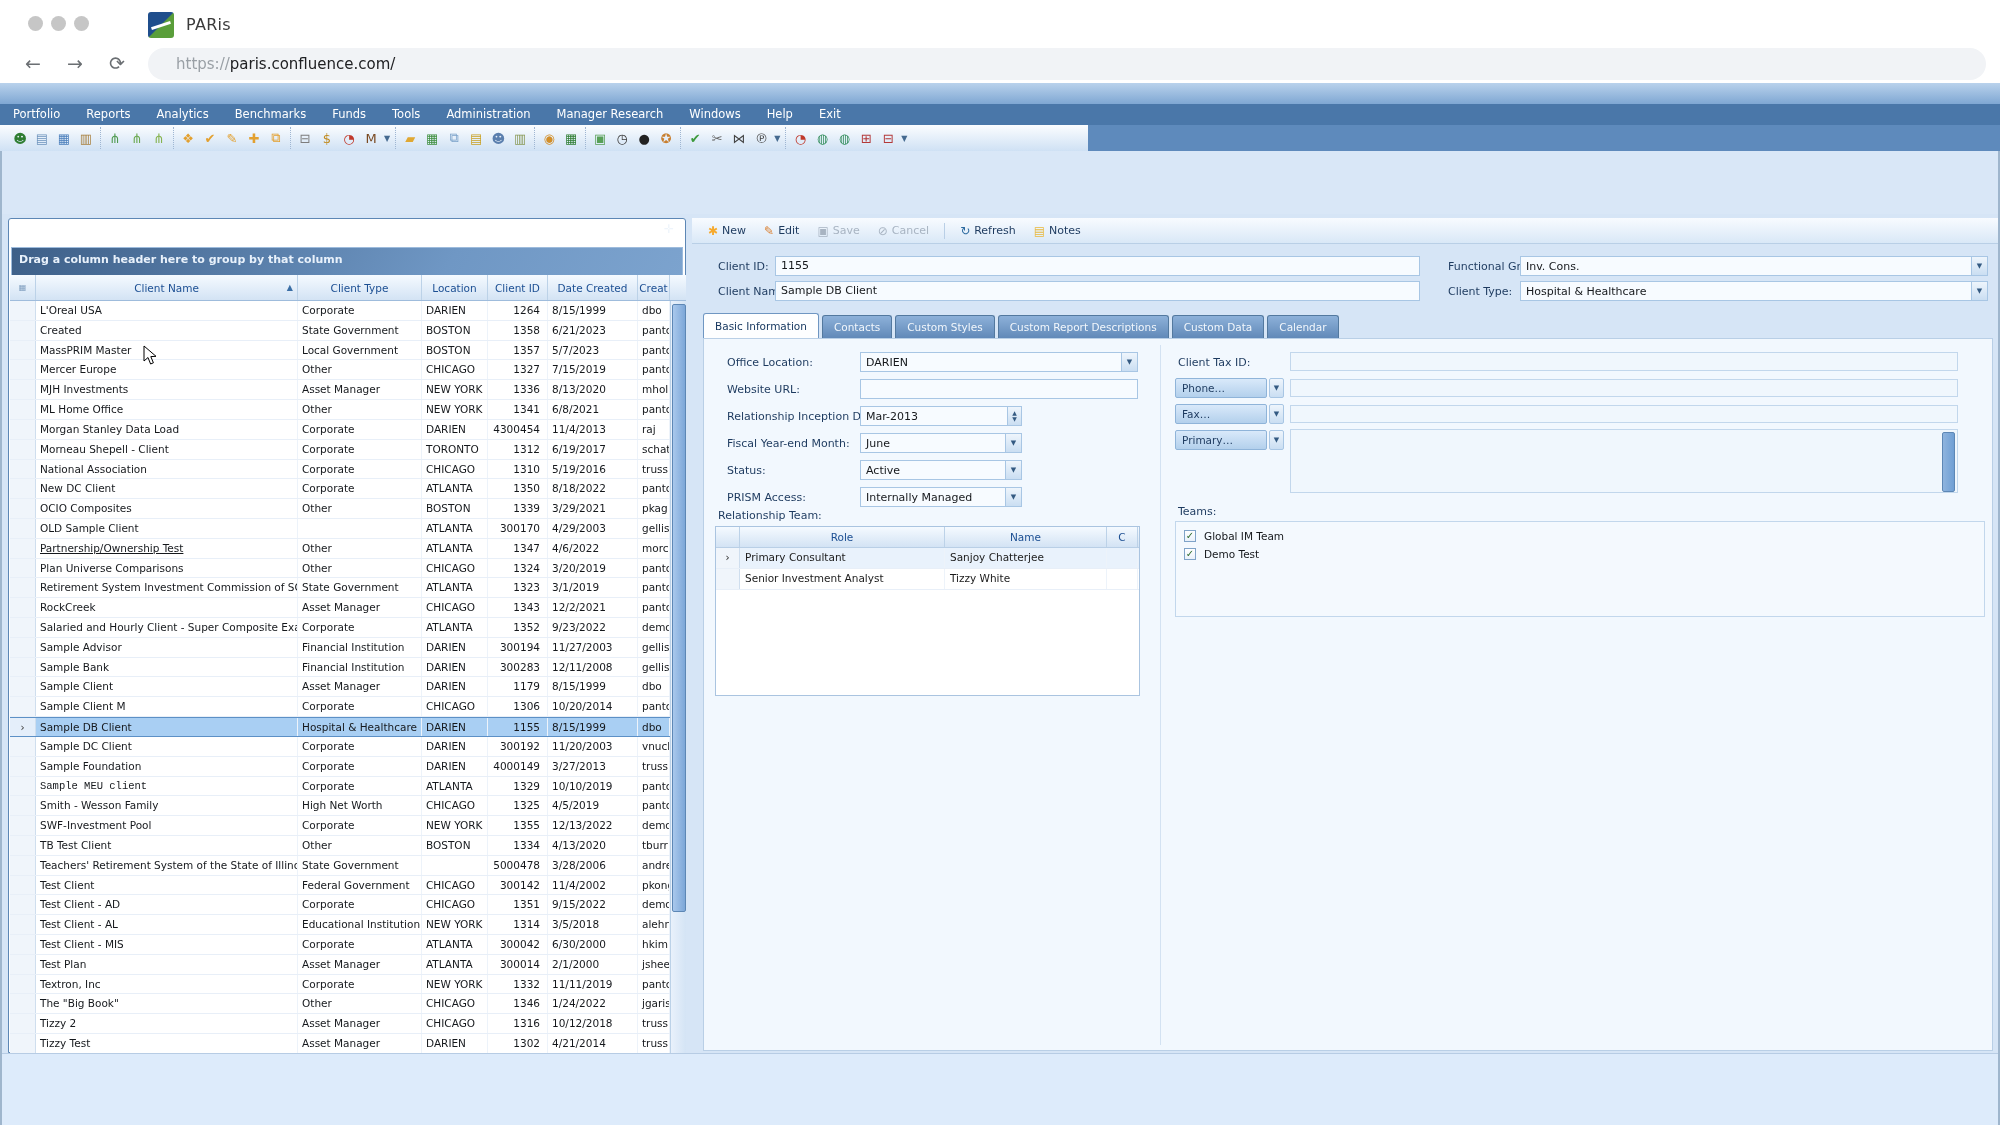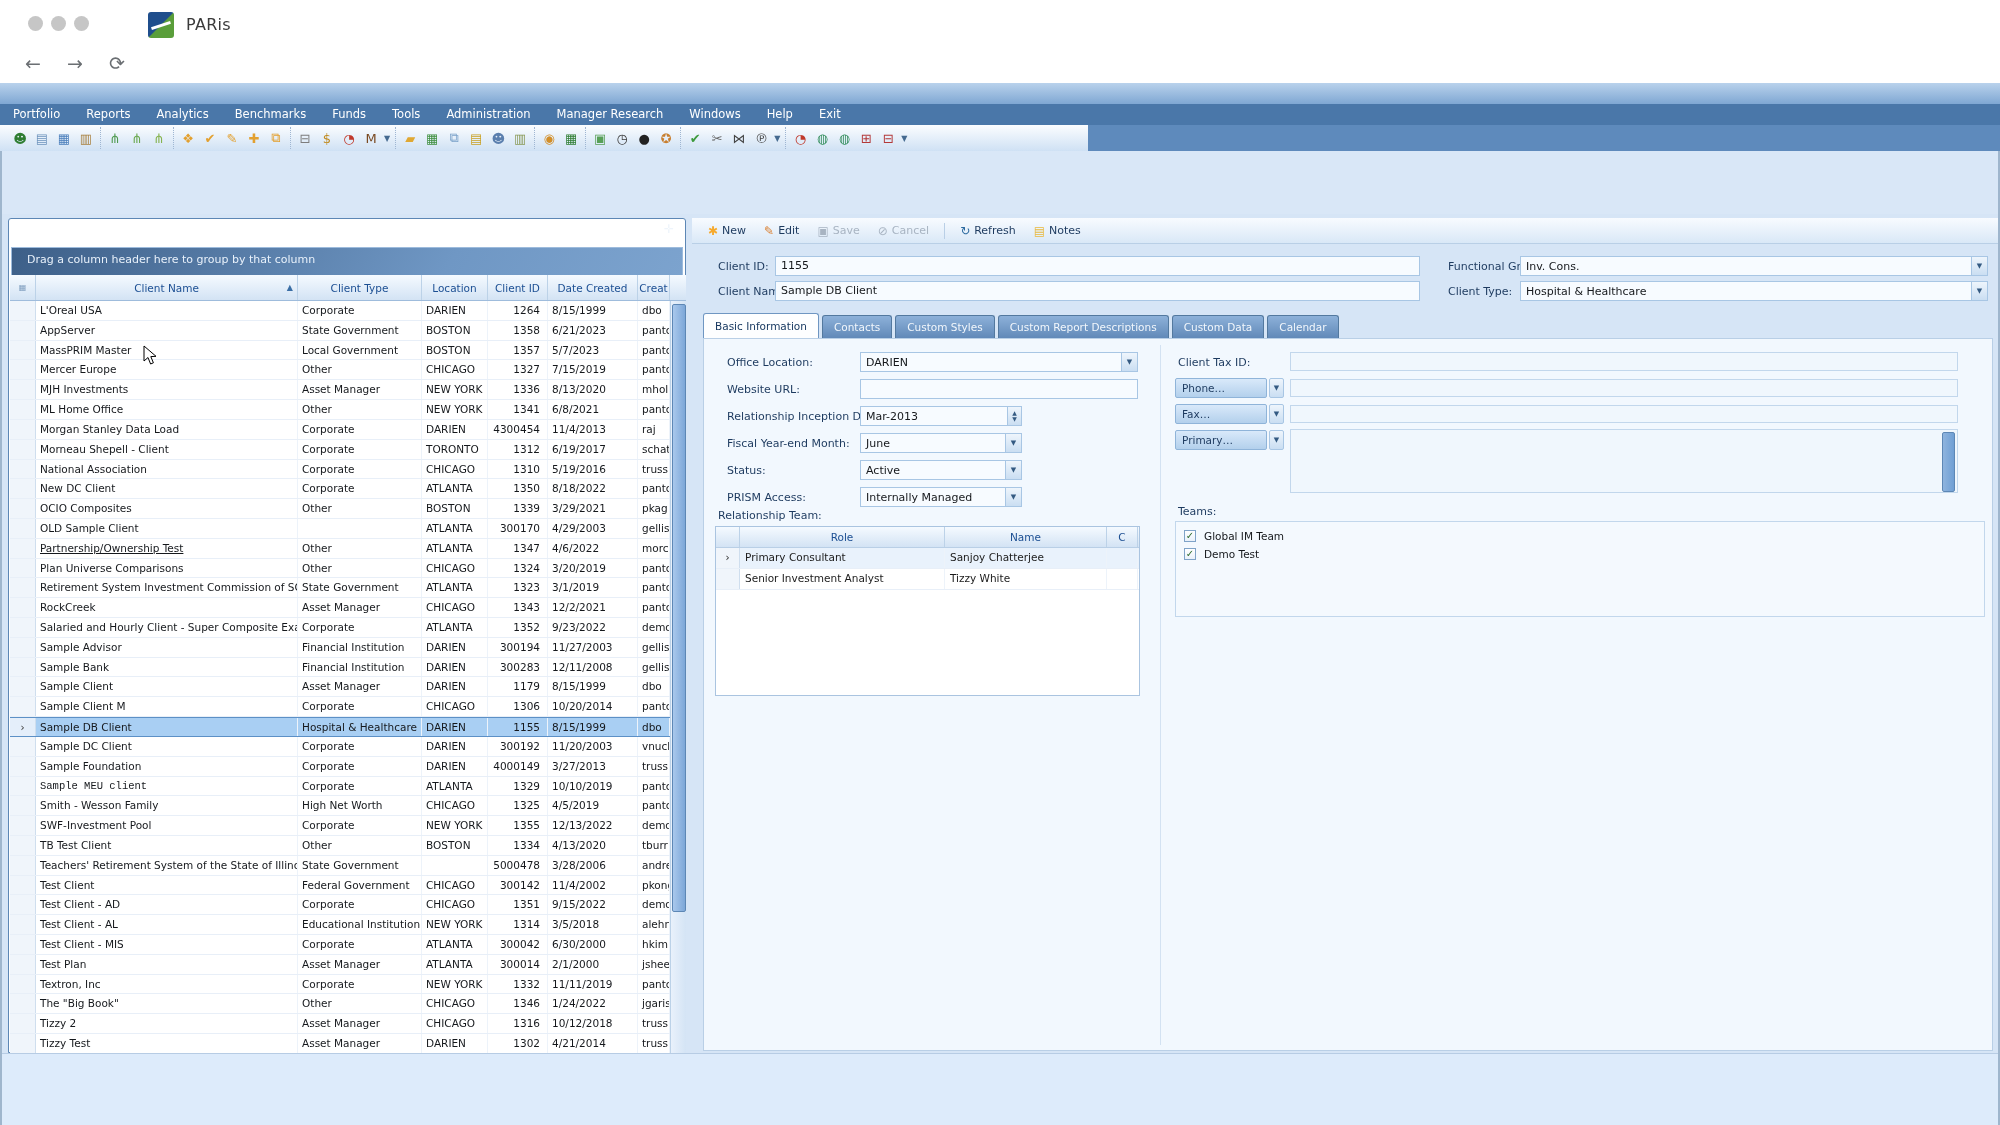--- a/index.html
+++ b/index.html
@@ -42,21 +42,21 @@
           align-items:center;padding-left:7px;box-sizing:border-box;gap:5px;}
   .doctab .lbl{color:#1d3a5f;font-size:11px;}
   .strip-close{left:1952px;top:190px;font-size:13px;color:#4a6785;font-weight:bold;}
   
   .clientpanel{left:8px;top:218px;width:678px;height:835px;border:1px solid #5d87b5;border-radius:3px 3px 0 0;
                background:#fff;box-sizing:border-box;}
   .panelhdr{left:0;top:0;width:676px;height:24px;background:linear-gradient(#496f9b,#7aa2ce);
             border-radius:2px 2px 0 0;color:#fff;line-height:24px;padding-left:8px;box-sizing:border-box;}
   .pin{left:655px;top:3px;color:#eef4fb;font-size:12px;}
   .groupbar{left:2px;top:28px;width:672px;height:29px;background:linear-gradient(120deg,#3d5f88,#6f97c4 65%,#7ca3ce);
-            border:1px solid #9dbbdc;box-sizing:border-box;color:#e8f1fb;line-height:24px;padding-left:15px;}
+            border:1px solid #9dbbdc;box-sizing:border-box;color:#e8f1fb;line-height:24px;padding-left:7px;font-weight:bold;}
   .gridhead{left:1px;top:56px;width:676px;height:26px;display:flex;background:linear-gradient(#f5faff,#d3e3f4);
             border-bottom:1px solid #9fbcdc;box-sizing:border-box;}
   .gh{border-right:1px solid #bcd2e8;color:#1c4f93;font-size:10.5px;display:flex;align-items:center;
       justify-content:center;box-sizing:border-box;position:relative;overflow:hidden;}
   .gh .sort{position:absolute;right:4px;font-size:8px;color:#3a6ea5;}
   .gridrows{left:1px;top:82px;width:660px;height:752px;overflow:hidden;background:#fff;}
   .grow{display:flex;height:19.82px;box-sizing:border-box;border-bottom:1px solid #e8eff8;}
   .gc{box-sizing:border-box;border-right:1px solid #edf3fa;padding:0 4px;font-size:10.5px;line-height:19px;
       white-space:nowrap;overflow:hidden;color:#15181c;}
   .gc.ind{background:#f0f5fb;border-right:1px solid #cfdeee;padding:0;text-align:center;color:#333;}
@@ -124,20 +124,21 @@
 
 <div class="abs chrome">
   <div class="abs dot" style="left:28px"></div>
   <div class="abs dot" style="left:51px"></div>
   <div class="abs dot" style="left:74px"></div>
   <div class="abs favicon"></div>
   <div class="abs tabtitle">PARis</div>
   <div class="abs navbtn" style="left:20px">←</div>
   <div class="abs navbtn" style="left:62px">→</div>
   <div class="abs navbtn" style="left:104px">⟳</div>
+  <div class="abs urlbar"><span class="scheme">https://</span><span>paris.confluence.com/</span></div>
 </div>
 
 <div class="abs appframe"></div>
 <div class="abs titlebar">
   <div class="abs appicon"></div>
   <div class="abs apptitle">Paris [Demo Environment] [AppServer=A-19] [Database=Demo] [User= Tizzy White]</div>
   <div class="abs winbtn" style="left:1916px">–</div>
   <div class="abs winbtn" style="left:1944px">❐</div>
   <div class="abs winbtn" style="left:1972px">✕</div>
 </div>
@@ -244,21 +245,21 @@
         <div class="gc ind" style="width: 26px;"></div>
         <div class="gc" style="width: 262px;">L'Oreal USA</div>
         <div class="gc" style="width: 124px;">Corporate</div>
         <div class="gc" style="width: 66px;">DARIEN</div>
         <div class="gc num" style="width: 60px;">1264</div>
         <div class="gc" style="width: 90px;">8/15/1999</div>
         <div class="gc" style="width: 32px;">dbo</div>
       </div>
       <div class="grow">
         <div class="gc ind" style="width: 26px;"></div>
-        <div class="gc" style="width: 262px;">AppServer</div>
+        <div class="gc" style="width: 262px;">Created</div>
         <div class="gc" style="width: 124px;">State Government</div>
         <div class="gc" style="width: 66px;">BOSTON</div>
         <div class="gc num" style="width: 60px;">1358</div>
         <div class="gc" style="width: 90px;">6/21/2023</div>
         <div class="gc" style="width: 32px;">pantc</div>
       </div>
       <div class="grow">
         <div class="gc ind" style="width: 26px;"></div>
         <div class="gc" style="width: 262px;">MassPRIM Master</div>
         <div class="gc" style="width: 124px;">Local Government</div>

